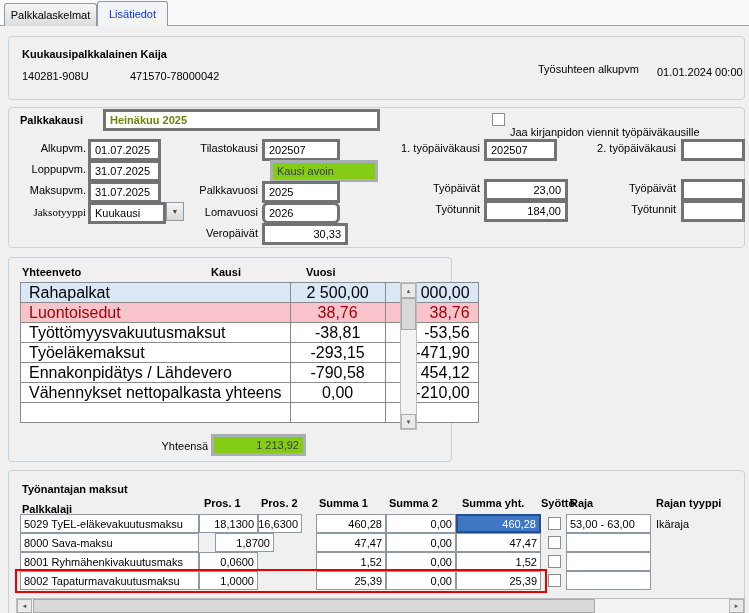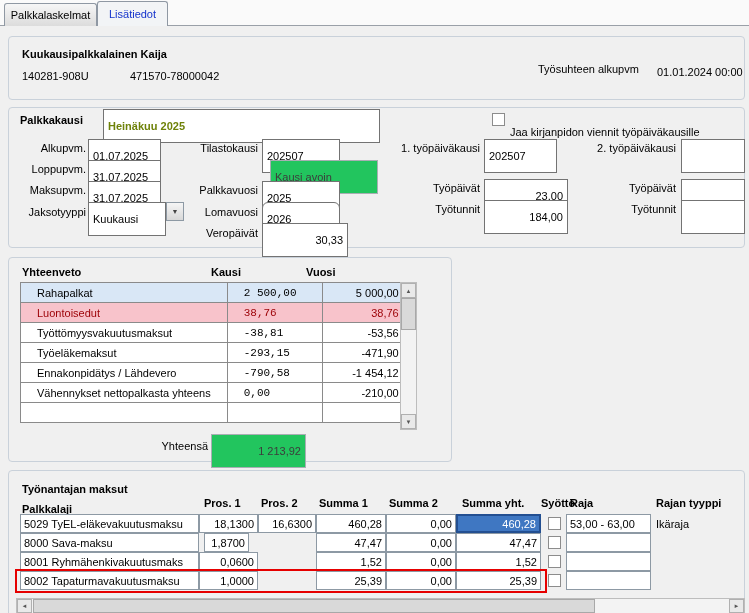--- a/index.html
+++ b/index.html
@@ -8,33 +8,33 @@
   .topstrip { position:absolute; left:0; top:0; width:749px; height:26px; background:#fafafa; border-bottom:1px solid #9aa0a8; }
   .tab { position:absolute; top:3px; height:23px; display:flex; align-items:center; justify-content:center;
          background:linear-gradient(#f6f6f6,#dcdcdc); border:1px solid #8f98a3; border-bottom:none;
          border-radius:3px 3px 0 0; white-space:nowrap; z-index:1; cursor:default; }
   .tab.active { background:#f2f4f6; color:#1433cc; top:1px; height:25px; z-index:3; }
   .groupbox { position:absolute; border:1px solid #c9d1da; border-radius:4px; background:#f0f0f0; }
   .lbl { position:absolute; white-space:nowrap; line-height:13px; }
   .lbl.r { text-align:right; }
   .lbl.b { font-weight:bold; }
   .lbl.c { text-align:left; }
-  .field { position:absolute; background:#ffffff; border:1px solid #737373; height:18px; display:flex;
-           align-items:center; padding:16px 4px; white-space:nowrap; overflow:hidden; }
+  .field { position:absolute; background:#ffffff; border:3px solid #737373; height:18px; display:flex;
+           align-items:center; padding:8px 4px; white-space:nowrap; overflow:hidden; }
   .field.num { justify-content:flex-end; }
-  .field.dis { background:#22c55e; border-color:#a9aeb3; color:#3c3c3c; }
+  .field.dis { background:#84cc16; border-color:#a9aeb3; color:#3c3c3c; }
   .period-name { color:#6e8209; font-weight:bold; }
   .dropbtn { position:absolute; background:linear-gradient(#f5f5f5,#d8d8d8); border:1px solid #8d99a4;
              display:flex; align-items:center; justify-content:center; color:#444; font-size:7px; }
   .checkbox { position:absolute; width:13px; height:13px; background:#ffffff; border:1px solid #8c8c8c; }
   .sumtable { position:absolute; left:20px; top:282px; border-collapse:collapse; table-layout:fixed; }
-  .sumtable td { border:1px solid #8a8a8a; height:20px; padding:0 16px; background:#ffffff; font-size:11px;
+  .sumtable td { border:1px solid #8a8a8a; height:20px; padding:0 8px; background:#ffffff; font-size:16px;
                  overflow:hidden; white-space:nowrap; }
   .sumtable td.c1 { width:191px; }
-  .sumtable td.c2 { width:95px; text-align:left;font-family:Liberation Mono, monospace; }
+  .sumtable td.c2 { width:95px; text-align:center; }
   .sumtable td.c3 { width:93px; text-align:right; }
   .sumtable tr.blue td { background:#d9e7f6; }
   .sumtable tr.pink td { background:#f8c3cb; color:#9c0006; }
   .vscroll { position:absolute; left:400px; top:282px; width:17px; height:148px; background:#f3f3f3; border:1px solid #bdbdbd; }
   .sbtn { position:absolute; background:#e9e9e9; border:1px solid #b0b0b0; display:flex; align-items:center;
           justify-content:center; font-size:6px; color:#555; }
   .vthumb { position:absolute; left:0; top:15px; width:15px; height:32px; background:#d9d9d9; border:1px solid #a8a8a8; }
   .cell { position:absolute; height:19px; background:#ffffff; border:1px solid #8d99a4; display:flex;
           align-items:center; padding:0 3px; white-space:nowrap; overflow:hidden; }
   .cell.num { justify-content:flex-end; }
@@ -64,21 +64,21 @@
   <div class="field period-name" style="left:103px;top:109px;width:277px;height:20px;">Heinäkuu 2025</div>
   <div class="checkbox" style="left:492px;top:113px;"></div>
   <div class="lbl" style="left:510px;top:115px;margin-top:11px;">Jaa kirjanpidon viennit työpäiväkausille</div>
 
   <div class="lbl r" style="left:14px;top:142px;width:72px;">Alkupvm.</div>
   <div class="field" style="left:88px;top:139px;width:73px;">01.07.2025</div>
   <div class="lbl r" style="left:14px;top:163px;width:72px;">Loppupvm.</div>
   <div class="field" style="left:88px;top:160px;width:73px;">31.07.2025</div>
   <div class="lbl r" style="left:14px;top:184px;width:72px;">Maksupvm.</div>
   <div class="field" style="left:88px;top:181px;width:73px;">31.07.2025</div>
-  <div class="lbl r" style="left:14px;top:206px;width:72px;">Jaksotyyppi</div>
+  <div class="lbl r" style="left:14px;top:206px;width:72px;font-family:Liberation Serif, serif;">Jaksotyyppi</div>
   <div class="field" style="left:88px;top:202px;width:78px;height:19px;">Kuukausi</div>
   <div class="dropbtn" style="left:166px;top:202px;width:18px;height:19px;">
       <span>▼</span>
     </div>
 
   <div class="lbl r" style="left:168px;top:142px;width:90px;">Tilastokausi</div>
   <div class="field" style="left:262px;top:139px;width:78px;">202507</div>
   <div class="field dis" style="left:270px;top:160px;width:108px;">Kausi avoin</div>
   <div class="lbl r" style="left:168px;top:184px;width:90px;">Palkkavuosi</div>
   <div class="field" style="left:262px;top:181px;width:78px;">2025</div>
@@ -168,30 +168,30 @@
   <div class="lbl b" style="left:261px;top:497px;">Pros. 2</div>
   <div class="lbl b" style="left:319px;top:497px;">Summa 1</div>
   <div class="lbl b" style="left:389px;top:497px;">Summa 2</div>
   <div class="lbl b" style="left:462px;top:497px;">Summa yht.</div>
   <div class="lbl b" style="left:541px;top:497px;">Syöttö</div>
   <div class="lbl b" style="left:570px;top:497px;">Raja</div>
   <div class="lbl b" style="left:656px;top:497px;">Rajan tyyppi</div>
 
   <div class="cell" style="left:20px;top:514px;width:179px;">5029 TyEL-eläkevakuutusmaksu</div>
   <div class="cell num" style="left:199px;top:514px;width:59px;">18,1300</div>
-  <div class="cell num" style="left:258px;top:514px;width:58px;">16,6300</div>
+  <div class="cell num" style="left:258px;top:514px;width:44px;">16,6300</div>
   <div class="cell num" style="left:316px;top:514px;width:70px;">460,28</div>
   <div class="cell num" style="left:386px;top:514px;width:70px;">0,00</div>
   <div class="cell num sel" style="left:456px;top:514px;width:85px;">460,28</div>
   <div class="checkbox" style="left:548px;top:517px;"></div>
   <div class="cell" style="left:566px;top:514px;width:85px;">53,00 - 63,00</div>
   <div class="lbl" style="left:656px;top:518px;">Ikäraja</div>
 
   <div class="cell" style="left:20px;top:533px;width:179px;">8000 Sava-maksu</div>
-  <div class="cell num" style="left:204px;top:533px;width:45px;padding-left:36px;">1,8700</div>
+  <div class="cell num" style="left:215px;top:533px;width:59px;padding-left:36px;">1,8700</div>
   <div class="cell num" style="left:316px;top:533px;width:70px;">47,47</div>
   <div class="cell num" style="left:386px;top:533px;width:70px;">0,00</div>
   <div class="cell num" style="left:456px;top:533px;width:85px;">47,47</div>
   <div class="checkbox" style="left:548px;top:536px;"></div>
   <div class="cell" style="left:566px;top:533px;width:85px;"></div>
 
   <div class="cell" style="left:20px;top:552px;width:179px;">8001 Ryhmähenkivakuutusmaks</div>
   <div class="cell num" style="left:199px;top:552px;width:59px;">0,0600</div>
   <div class="cell num" style="left:316px;top:552px;width:70px;">1,52</div>
   <div class="cell num" style="left:386px;top:552px;width:70px;">0,00</div>

